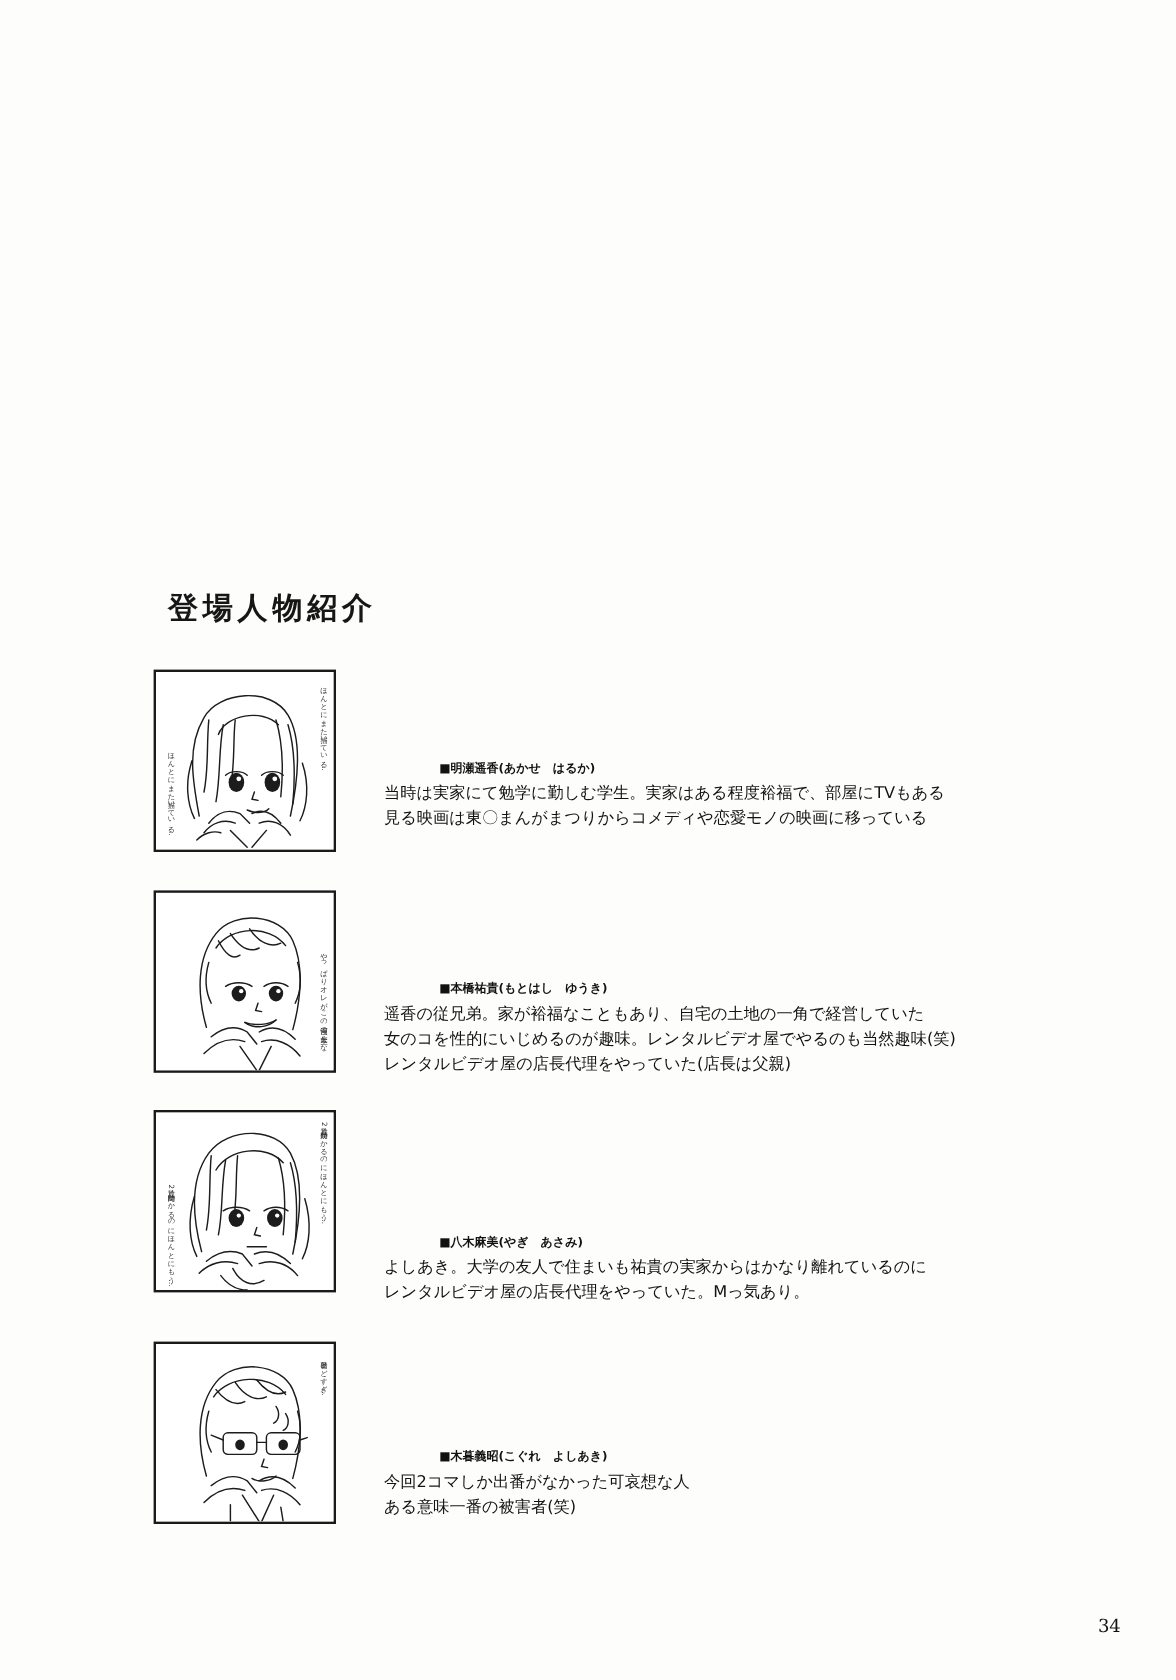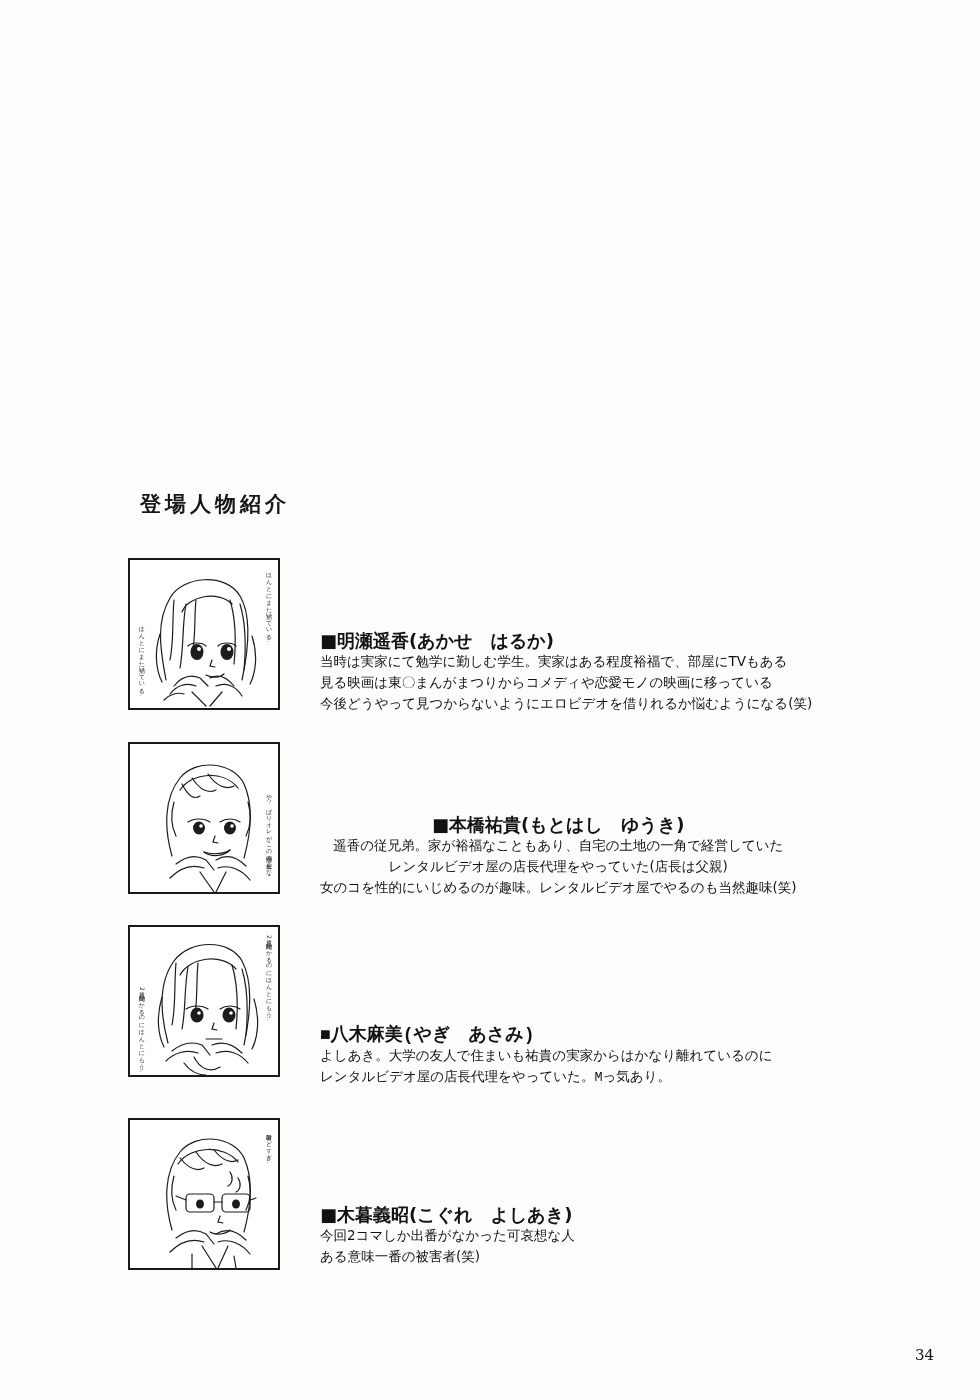--- a/index.html
+++ b/index.html
@@ -20,21 +20,21 @@
     left: 0; top: 0;
     width: 980px;
     height: 1400px;
     background: #fdfdfc;
   }
   .page-title {
     position: absolute;
     left: 140px;
     top: 490px;
     font-family: "DejaVu Serif", serif;
-    font-size: 21px;
+    font-size: 25px;
     font-weight: bold;
     letter-spacing: 4px;
     color: #161616;
   }
   .entry {
     position: absolute;
     left: 128px;
   }
   .entry-1 { top: 558px; }
   .entry-2 { top: 742px; }
@@ -66,27 +66,28 @@
   .text-block {
     position: absolute;
     left: 192px;
     font-family: "DejaVu Sans", sans-serif;
     font-size: 13.5px;
     line-height: 21px;
     color: #121212;
     white-space: nowrap;
   }
   .tb-1 { top: 72px; }
-  .tb-2 { top: 72px; text-align: center; }
-  .tb-3 { top: 100px; font-family: Liberation Mono, monospace; }
+  .tb-2 { top: 72px; }
+  .tb-3 { top: 100px; }
   .tb-4 { top: 86px; }
 
   .name-line {
     font-weight: bold;
-    font-size: 18px;
+    font-size: 10px;
+    margin-left: 46px;
   }
   .desc-line {
     font-size: 13.5px;
   }
 
   .page-number {
     position: absolute;
     right: 46px;
     bottom: 36px;
     font-family: "DejaVu Serif", serif;
@@ -132,21 +133,20 @@
           <path d="M34 140 C40 134 48 132 54 134"></path>
         </g>
       </svg>
       <div class="vert-note" style="right:6px; top:8px;">ほんとにまた描いている…</div>
       <div class="vert-note" style="left:8px; top:62px;">ほんとにまた描いている…</div>
     </div>
     <div class="text-block tb-1">
       <div class="name-line">■明瀬遥香(あかせ　はるか)</div>
       <div class="desc-line">当時は実家にて勉学に勤しむ学生。実家はある程度裕福で、部屋にTVもある</div>
       <div class="desc-line">見る映画は東〇まんがまつりからコメディや恋愛モノの映画に移っている</div>
-      <div class="desc-line">今後どうやって見つからないようにエロビデオを借りれるか悩むようになる(笑)</div>
     </div>
   </div>
 
   <div class="entry entry-2">
     <div class="portrait">
       <svg width="148" height="148" viewBox="0 0 148 148" xmlns="http://www.w3.org/2000/svg">
         <rect x="0" y="0" width="148" height="148" fill="#ffffff"></rect>
         <g fill="none" stroke="#1c1c1c" stroke-width="1.2" stroke-linecap="round">
           <path d="M42 112 C34 84 34 54 50 34 C66 14 104 18 114 40 C124 62 120 92 114 114"></path>
           <path d="M50 46 C62 28 94 26 108 44"></path>
@@ -170,22 +170,22 @@
           <path d="M120 136 C112 126 100 120 88 124"></path>
           <path d="M70 128 L84 148"></path>
           <path d="M96 128 L86 148"></path>
         </g>
       </svg>
       <div class="vert-note" style="right:6px; top:46px;">やっぱりオレがこの漫画の主人公だな</div>
     </div>
     <div class="text-block tb-2">
       <div class="name-line">■本橋祐貴(もとはし　ゆうき)</div>
       <div class="desc-line">遥香の従兄弟。家が裕福なこともあり、自宅の土地の一角で経営していた</div>
+      <div class="desc-line">女のコを性的にいじめるのが趣味。レンタルビデオ屋でやるのも当然趣味(笑)</div>
       <div class="desc-line">レンタルビデオ屋の店長代理をやっていた(店長は父親)</div>
-      <div class="desc-line">女のコを性的にいじめるのが趣味。レンタルビデオ屋でやるのも当然趣味(笑)</div>
     </div>
   </div>
 
   <div class="entry entry-3">
     <div class="portrait">
       <svg width="148" height="148" viewBox="0 0 148 148" xmlns="http://www.w3.org/2000/svg">
         <rect x="0" y="0" width="148" height="148" fill="#ffffff"></rect>
         <g fill="none" stroke="#1c1c1c" stroke-width="1.2" stroke-linecap="round">
           <path d="M38 116 C30 86 28 56 44 34 C60 12 100 12 112 34 C124 56 120 90 114 118"></path>
           <path d="M50 48 C60 30 92 26 106 42"></path>

